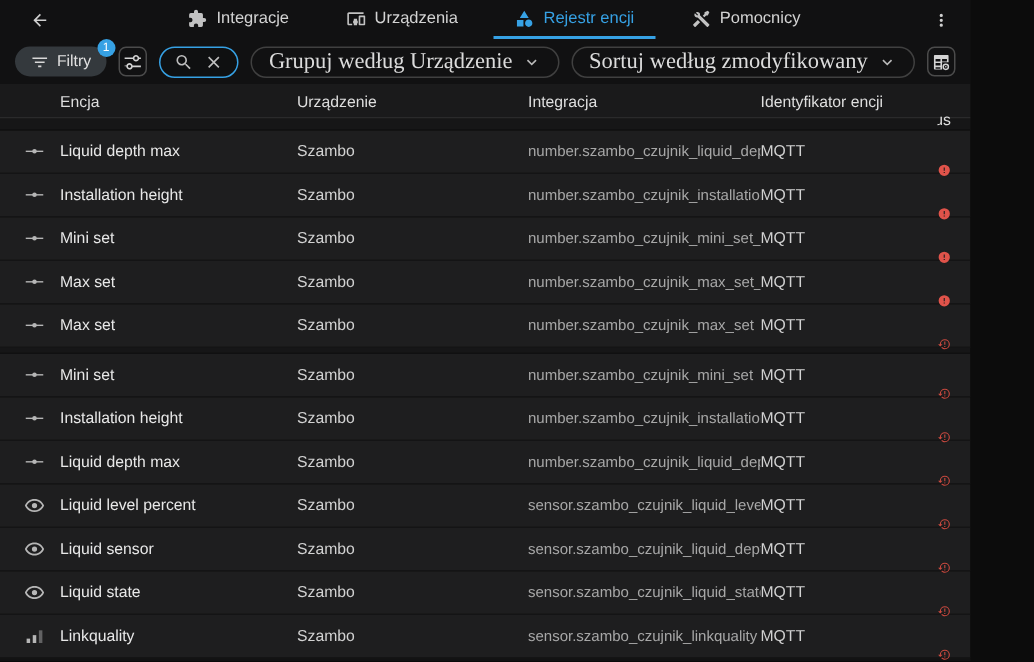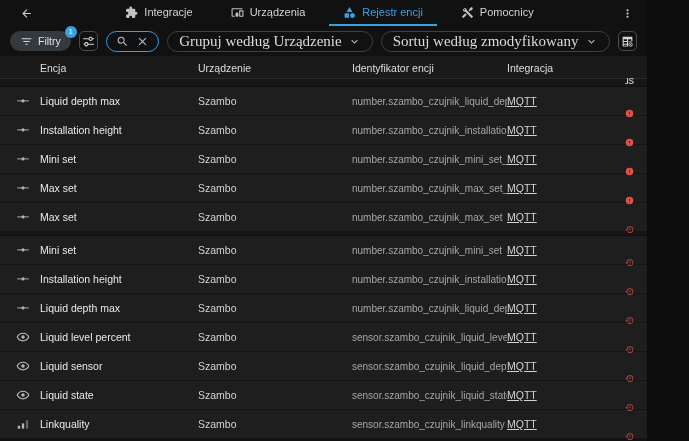--- a/index.html
+++ b/index.html
@@ -82,21 +82,21 @@
   .tbody { background:#000000; }
   .trow {
     height:29px; background:#1e1e1f; border-bottom:1px solid #141415; cursor:pointer;
   }
   .group-separator { height:4px; background:#161617; border-bottom:1px solid #101011; }
   .cell { font-size:10.5px; overflow:hidden; white-space:nowrap; }
   .c-icon { display:flex; justify-content:center; color:#b6b6b6; }
   .c-name { color:#e8e8e8; }
   .c-dev { color:#d2d2d2; }
   .c-id { color:#a7a7a7; font-size:10px; }
-  .c-int { color:#d2d2d2;text-decoration:underline; }
+  .c-int { color:#d2d2d2; }
   .c-status { display:flex; justify-content:flex-end; padding-right:13px;margin-top:24px; }
 
   .ic { display:inline-block; }
   .ic svg { display:block; }
 </style>
 </head>
 <body>
 
 <div class="screen">
 
@@ -204,22 +204,22 @@
             <circle cx="17.6" cy="17.6" r="1"></circle>
           </svg>
         </span>
     </div>
   </div>
 
   <div class="thead grid-cols">
     <span class="cell c-icon"></span>
     <span class="cell">Encja</span>
     <span class="cell">Urządzenie</span>
+    <span class="cell">Integracja</span>
     <span class="cell">Identyfikator encji</span>
-    <span class="cell">Integracja</span>
     <span class="cell c-status">Status</span>
   </div>
   <div class="group-strip"></div>
 
   <div class="tbody">
       <div class="trow grid-cols">
         <span class="cell c-icon">
           <svg width="14" height="14" viewBox="0 0 24 24" fill="currentColor">
             <rect x="2" y="11" width="20" height="1.6"></rect>
             <circle cx="12" cy="11.8" r="2.6"></circle>

